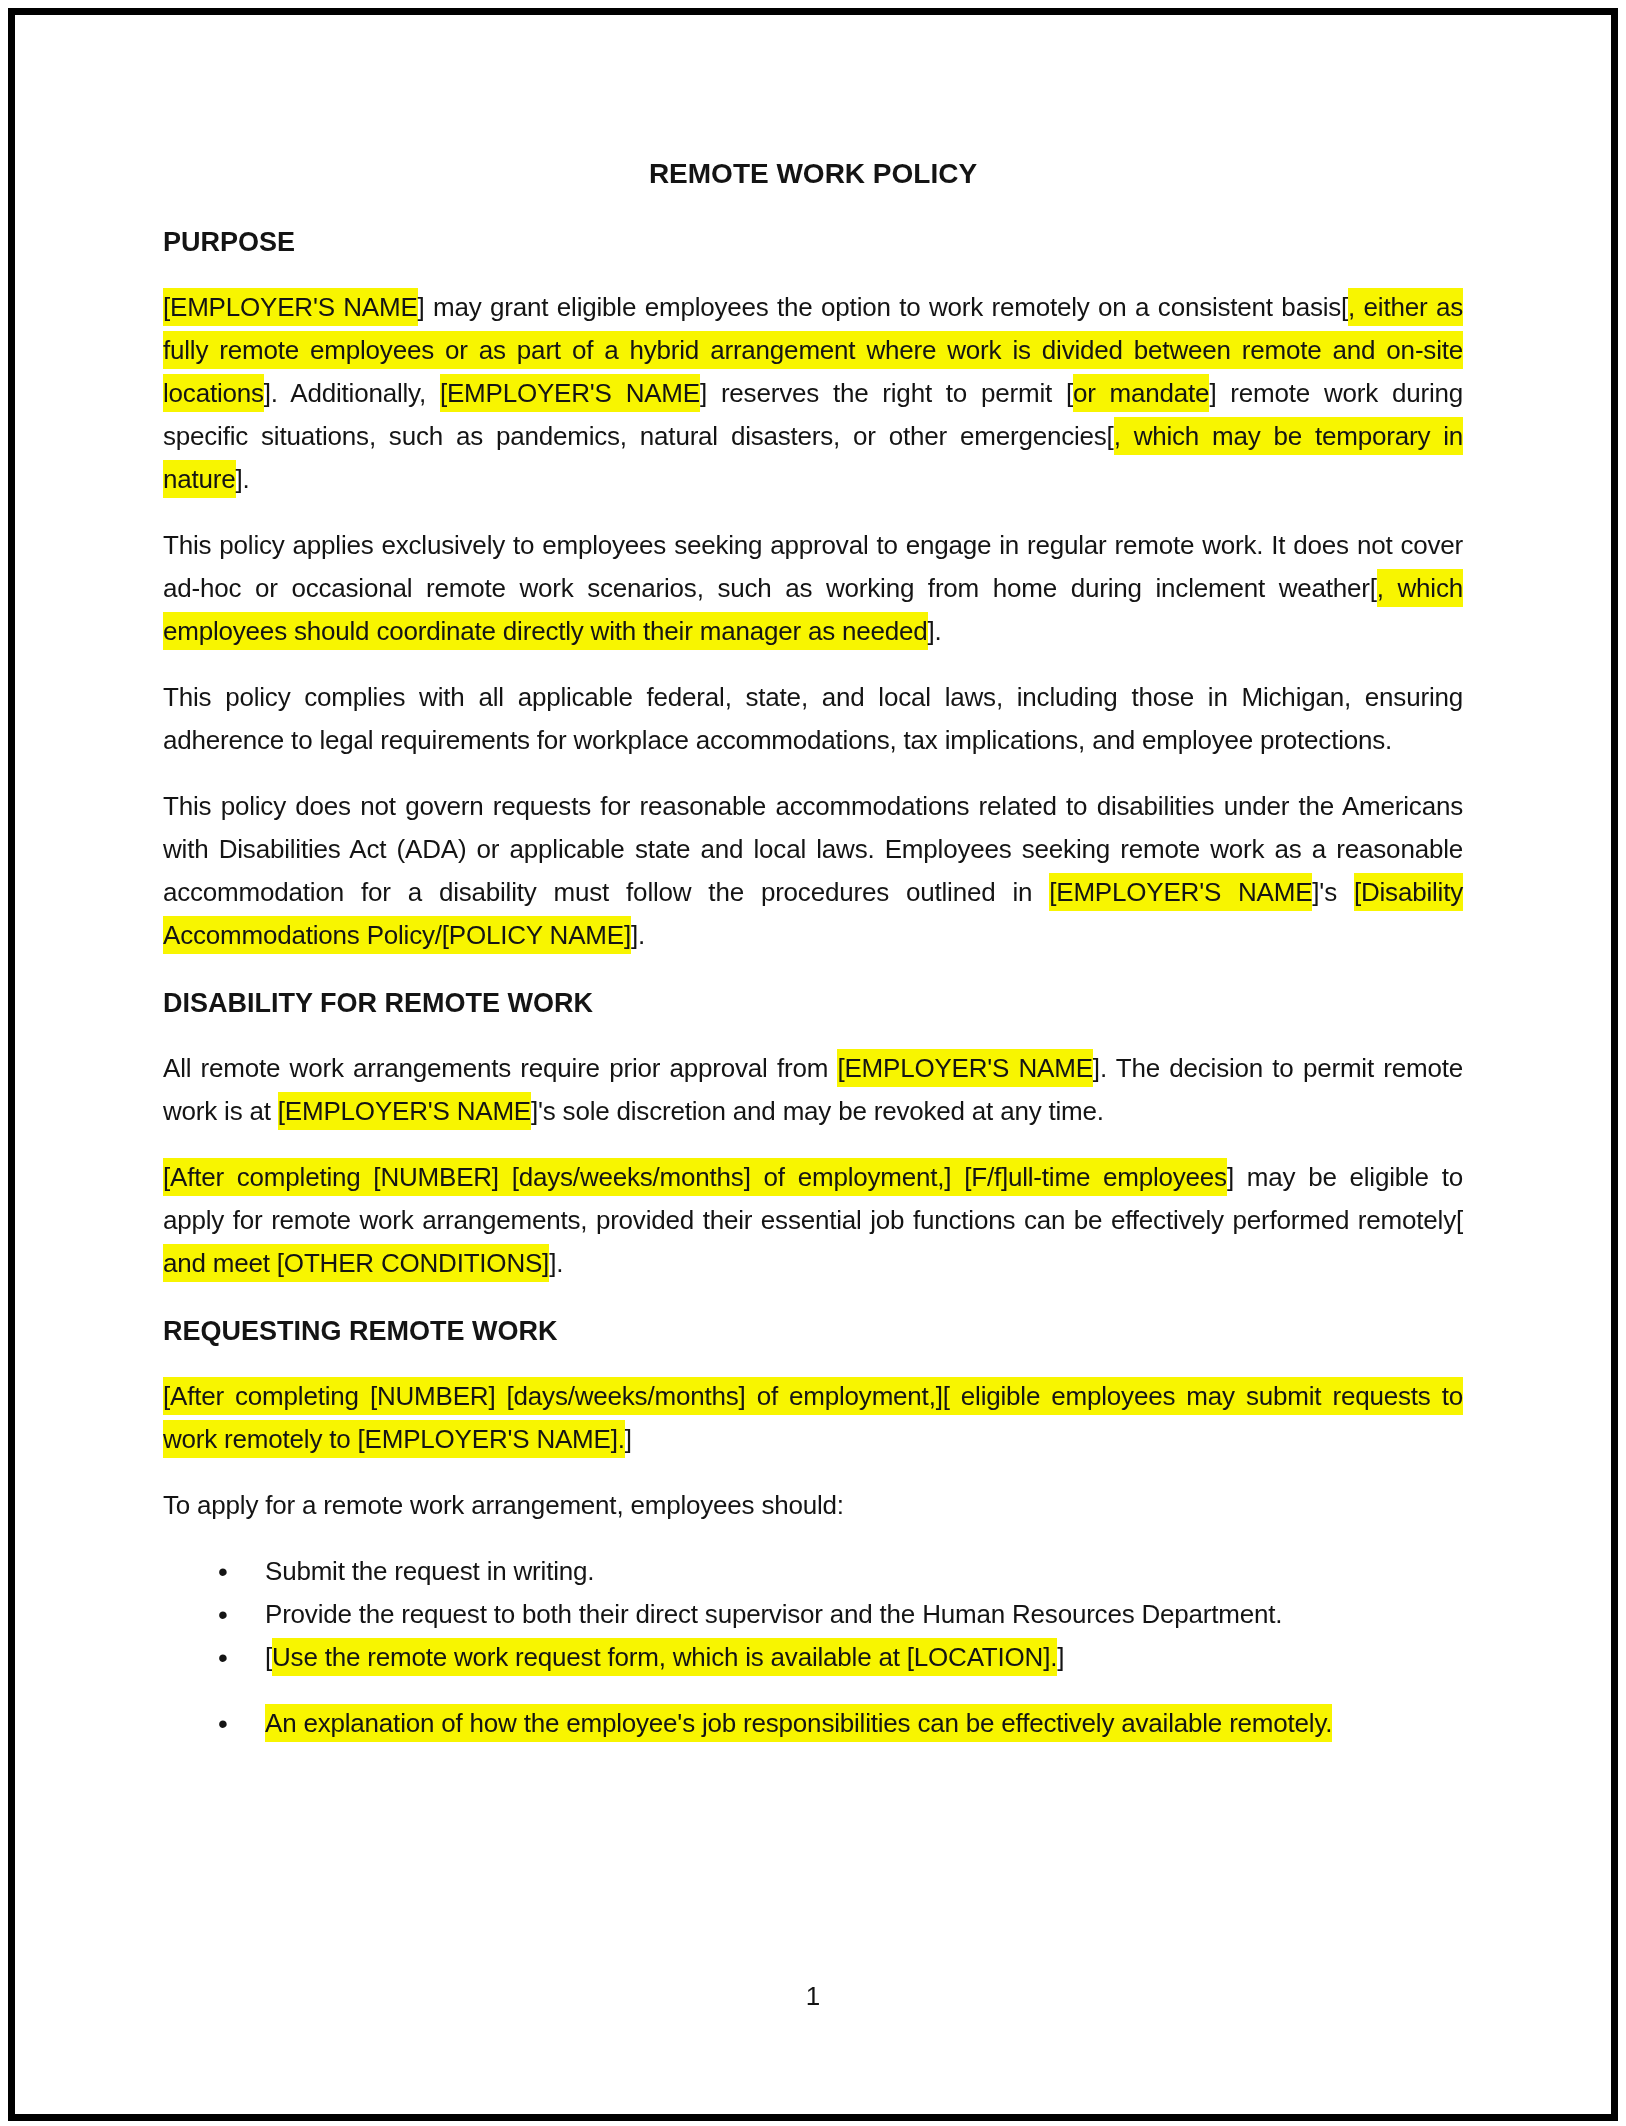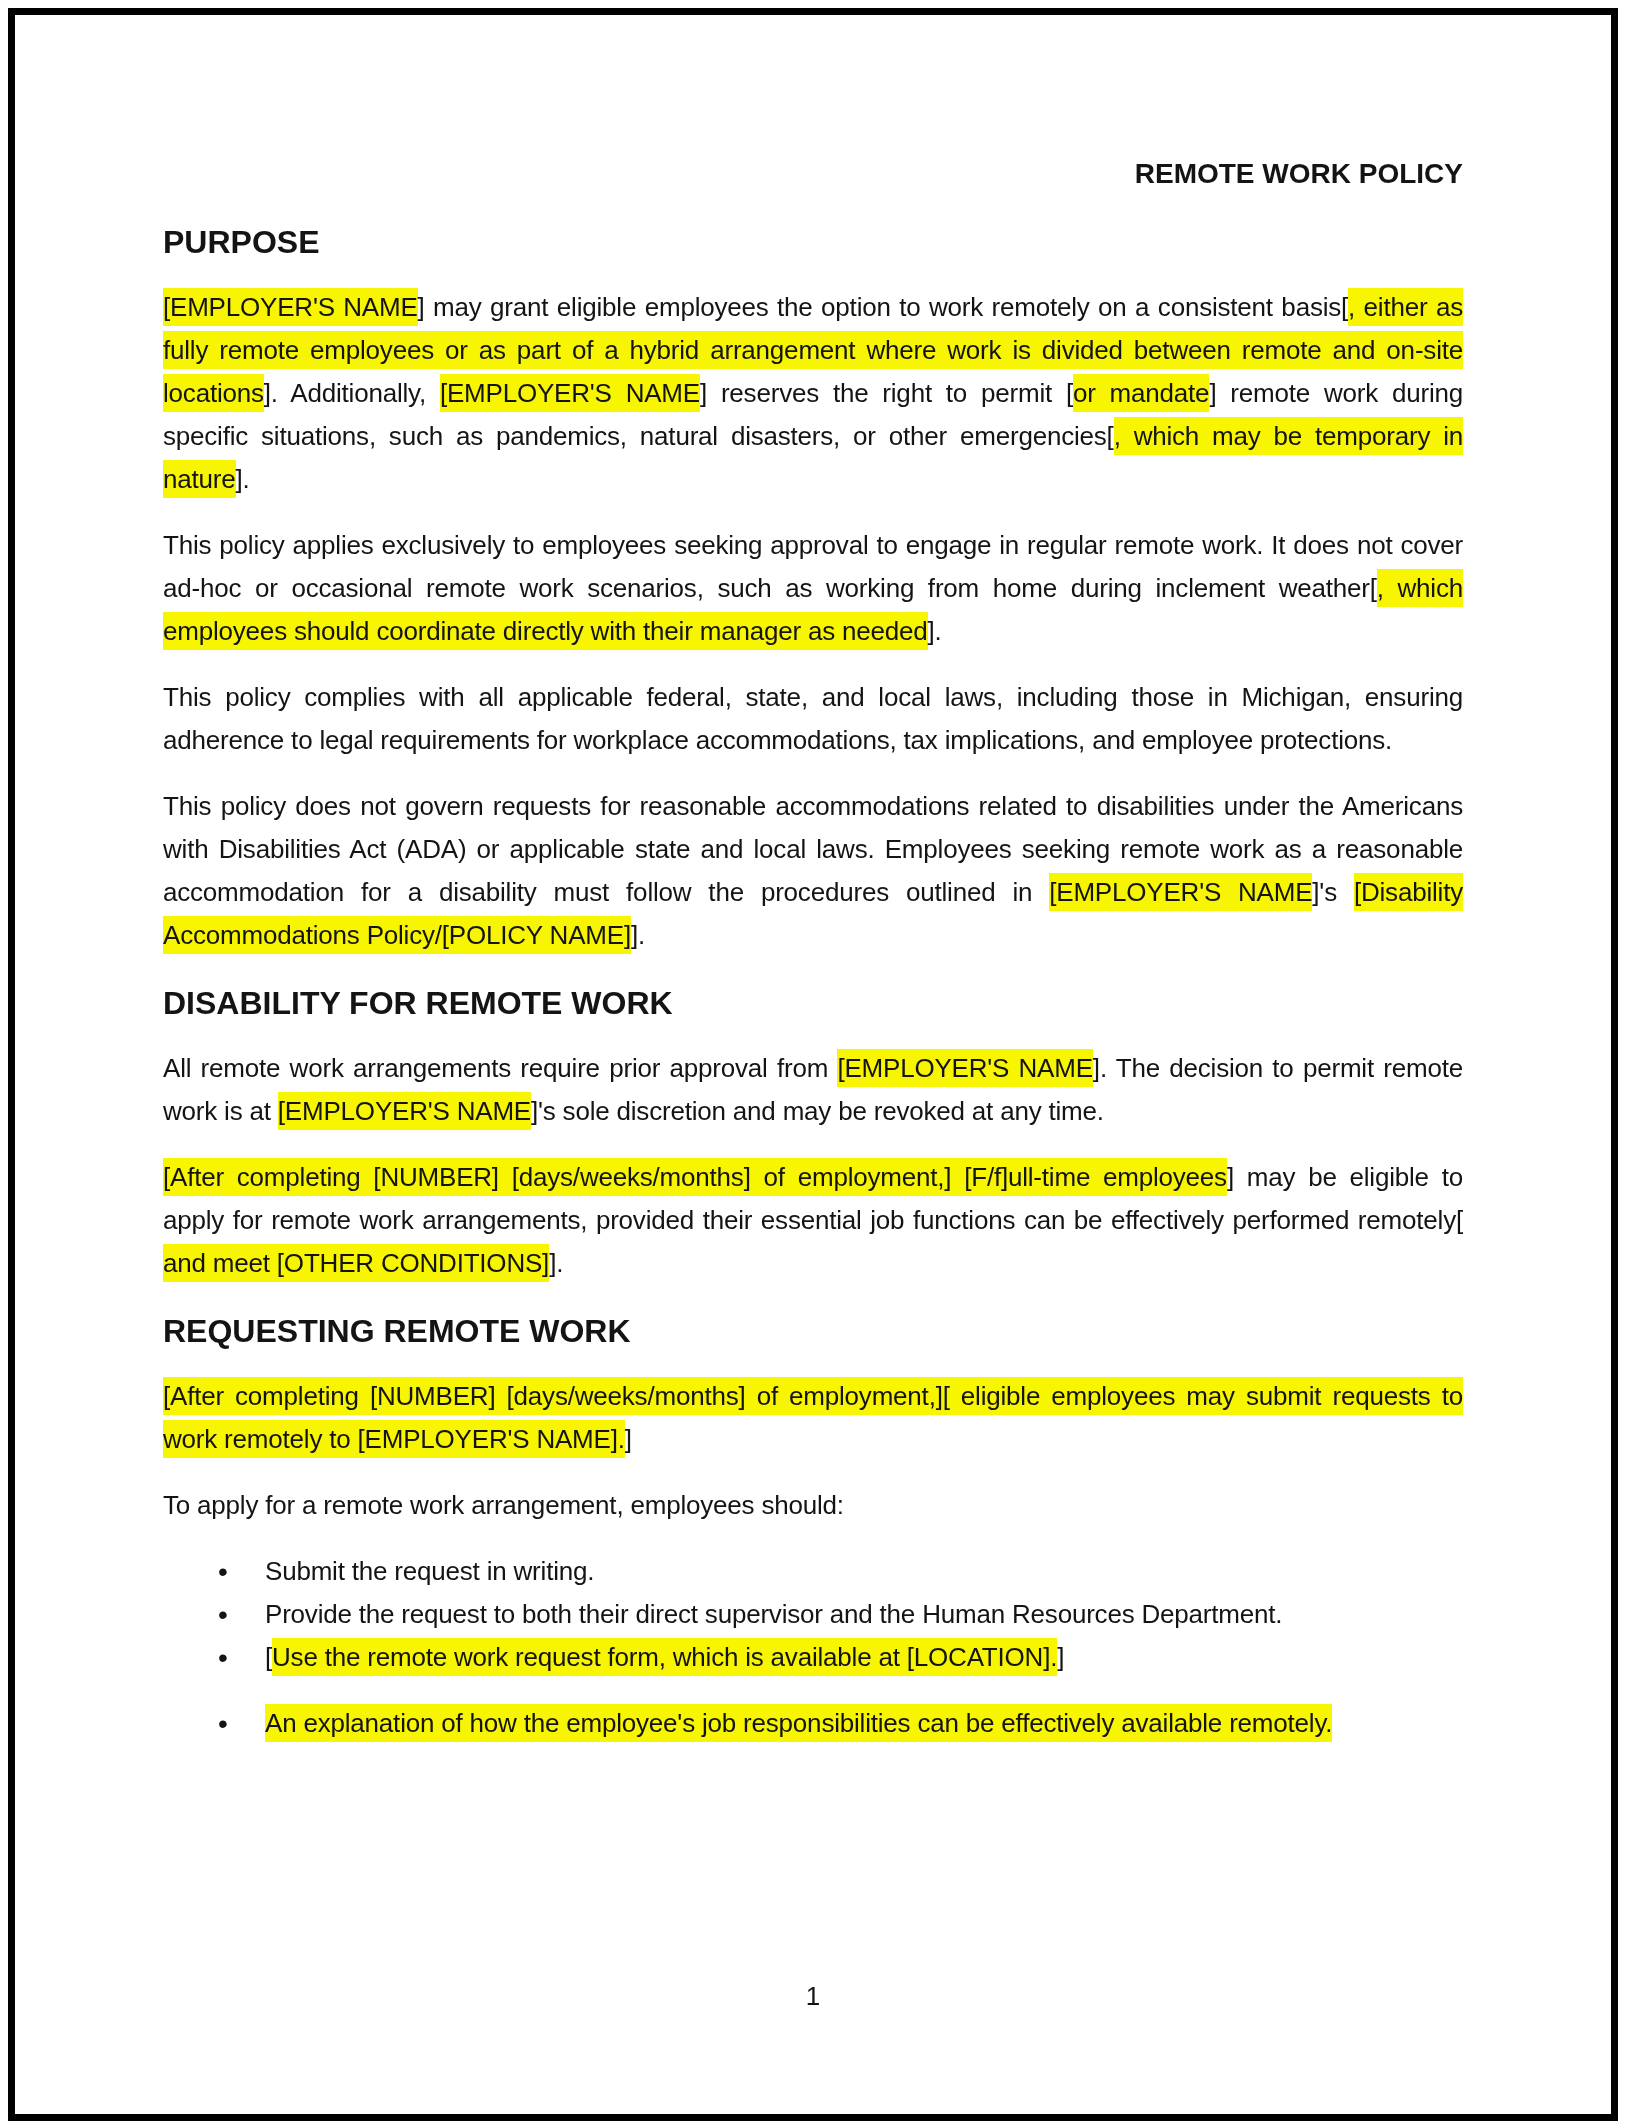--- a/index.html
+++ b/index.html
@@ -18,28 +18,28 @@
   }
   .content {
     position:absolute;
     left:163px; top:152px; width:1300px;
     color:var(--text-color,#141414);
     font-size:26px;
     line-height:43px;
     letter-spacing:-0.2px;
   }
   .doc-title {
-    text-align:right;
+    text-align:center;
     font-weight:700;
     font-size:28px;
     letter-spacing:0;
     margin:0 0 26px 0;
   }
   .section-heading {
-    font-size:32px;
+    font-size:27px;
     font-weight:700;
     letter-spacing:0;
     margin:25px 0 22px 0;
   }
   .para {
     margin:0 0 23px 0;
     text-align:justify;
   }
   mark {
     background:var(--highlight-color,#f8f500);

